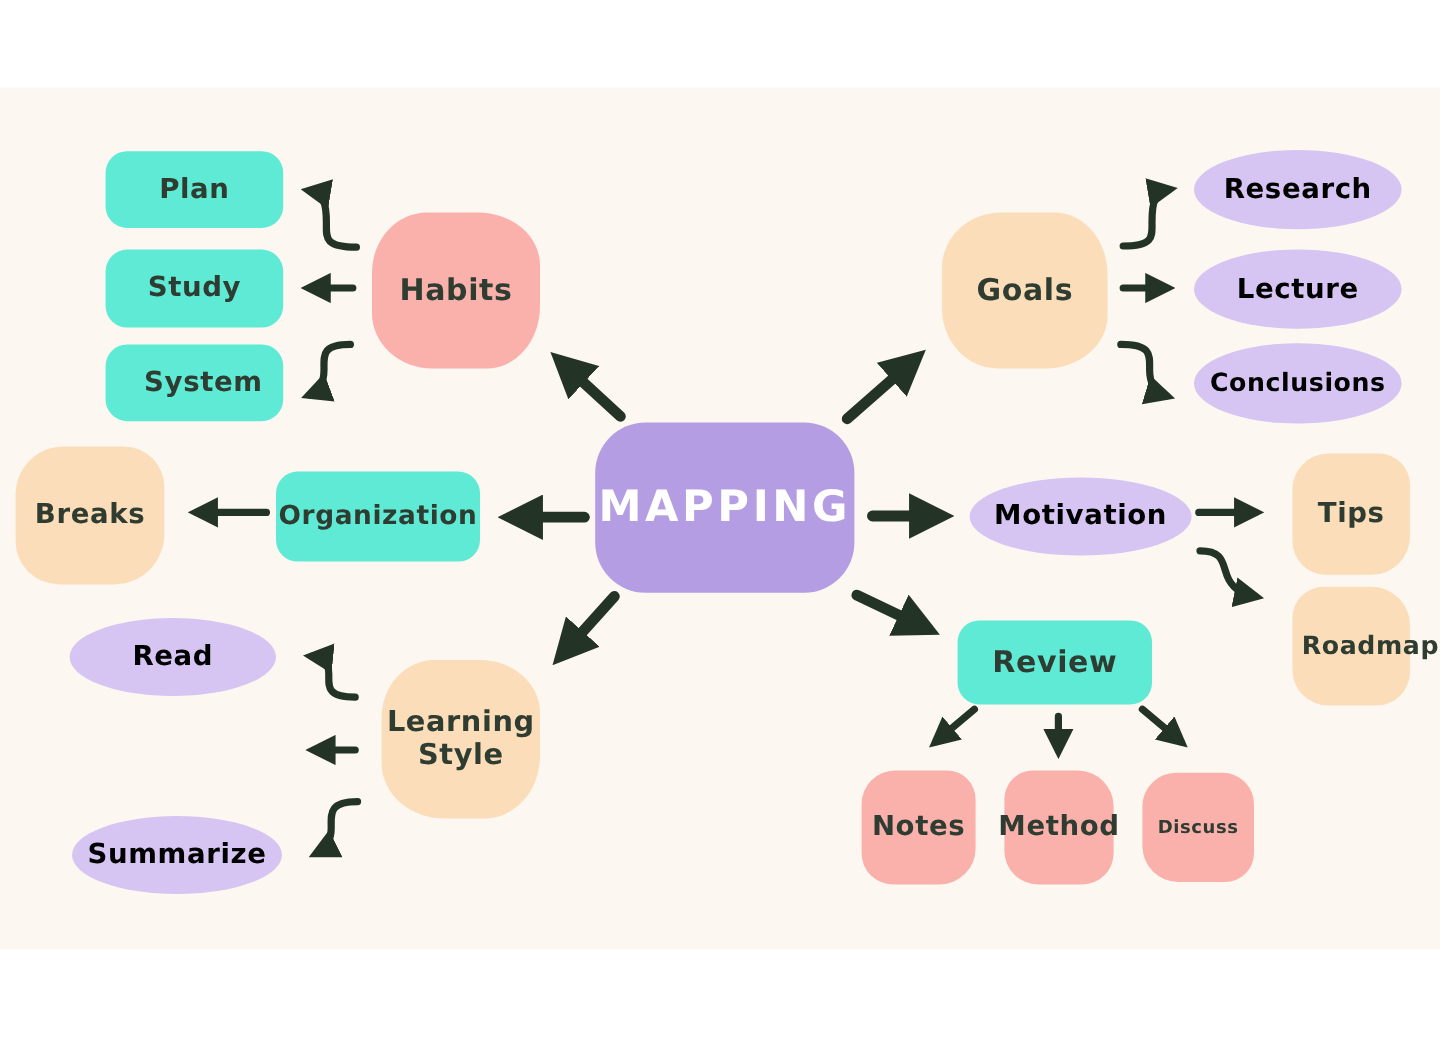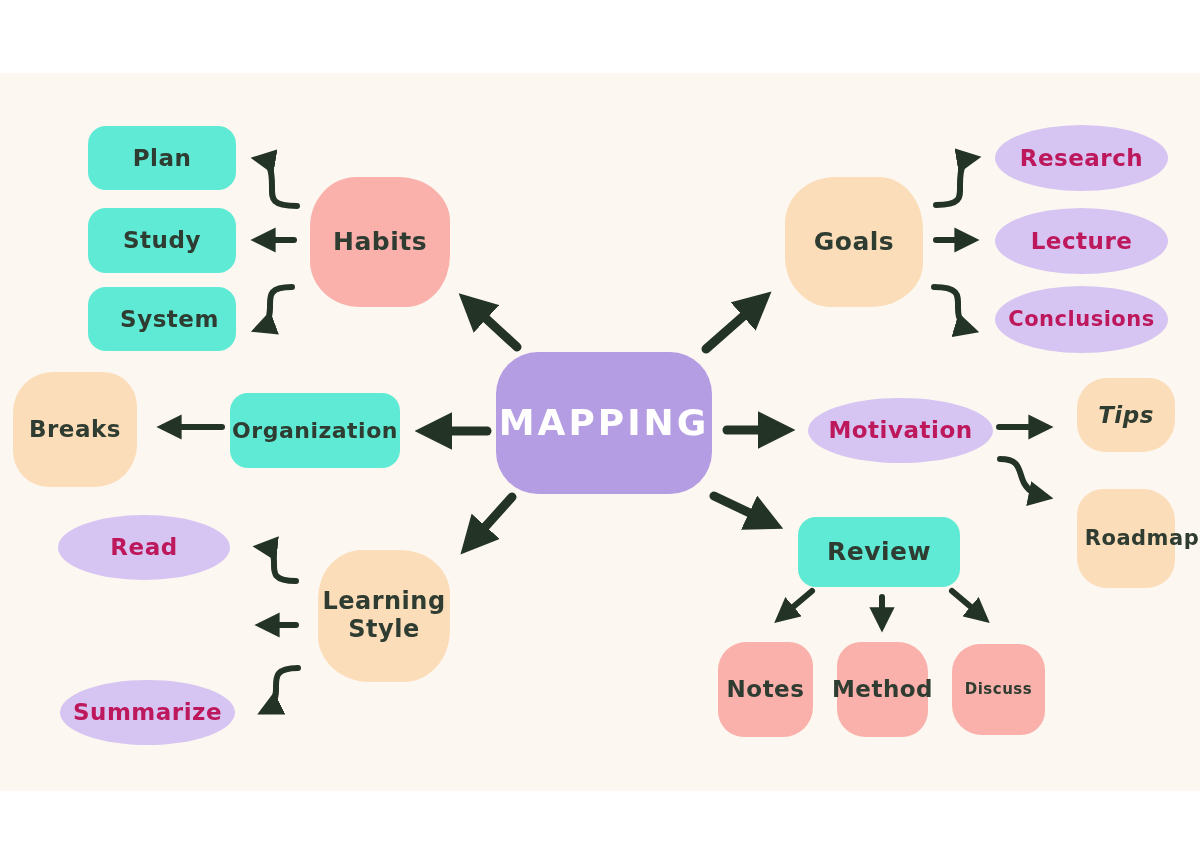--- a/index.html
+++ b/index.html
@@ -7,21 +7,21 @@
        font-family:"DejaVu Sans",sans-serif;overflow:hidden;}
   .canvas{position:absolute;left:0;top:73px;width:1200px;height:718px;background:#fcf7f0;}
   .stage{position:absolute;left:0;top:0;width:1200px;height:866px;}
   svg.connectors{position:absolute;left:0;top:0;width:1200px;height:866px;}
   .node{position:absolute;display:flex;align-items:center;justify-content:center;
         text-align:center;color:#2f3c31;font-weight:bold;font-size:23px;
         letter-spacing:0.5px;line-height:1.15;box-sizing:border-box;}
   .mint{background:#5eead4;border-radius:18px;}
   .pinkblob{background:#fab1ab;}
   .peachblob{background:#fcddb9;}
-  .lav{background:#d6c5f2;border-radius:50%;color:#be185d;}
+  .lav{background:#d6c5f2;border-radius:50%;color:#000000;}
   .center-node{position:absolute;left:496px;top:352px;width:216px;height:142px;
         background:#b49de2;border-radius:42px;display:flex;flex-direction:column;
         align-items:center;justify-content:center;color:#ffffff;font-weight:bold;
         font-size:36px;letter-spacing:3px;line-height:1.2;}
   
   .n-habits{left:310px;top:177px;width:140px;height:130px;font-size:25px;
             border-radius:46px 52px 44px 50px / 50px 44px 52px 46px;}
   .n-plan{left:88px;top:126px;width:148px;height:64px;}
   .n-study{left:88px;top:208px;width:148px;height:65px;}
   .n-system{left:88px;top:287px;width:148px;height:64px;padding-left:15px;}
@@ -29,21 +29,21 @@
   .n-goals{left:785px;top:177px;width:138px;height:130px;font-size:25px;
            border-radius:50px 44px 52px 46px / 46px 52px 44px 50px;}
   .n-research{left:995px;top:125px;width:173px;height:66px;}
   .n-lecture{left:995px;top:208px;width:173px;height:66px;}
   .n-conclusions{left:995px;top:286px;width:173px;height:67px;font-size:21px;}
   
   .n-breaks{left:13px;top:372px;width:124px;height:115px;border-radius:40px 34px 42px 36px;}
   .n-organization{left:230px;top:393px;width:170px;height:75px;font-size:22px;}
   
   .n-motivation{left:808px;top:398px;width:185px;height:65px;}
-  .n-tips{left:1077px;top:378px;width:98px;height:74px;border-radius:30px 26px 32px 28px;font-style:italic;}
+  .n-tips{left:1077px;top:378px;width:98px;height:101px;border-radius:30px 26px 32px 28px;}
   .n-roadmap{left:1077px;top:489px;width:98px;height:99px;font-size:21px;
              border-radius:26px 32px 28px 30px;padding-left:32px;}
   
   .n-review{left:798px;top:517px;width:162px;height:70px;font-size:25px;}
   .n-notes{left:718px;top:642px;width:95px;height:95px;border-radius:28px 24px 30px 26px;}
   .n-method{left:837px;top:642px;width:91px;height:95px;border-radius:24px 30px 26px 28px;}
   .n-discuss{left:952px;top:644px;width:93px;height:91px;font-size:15px;
              border-radius:28px 26px 24px 30px;}
   
   .n-learning{left:318px;top:550px;width:132px;height:132px;font-size:24px;

